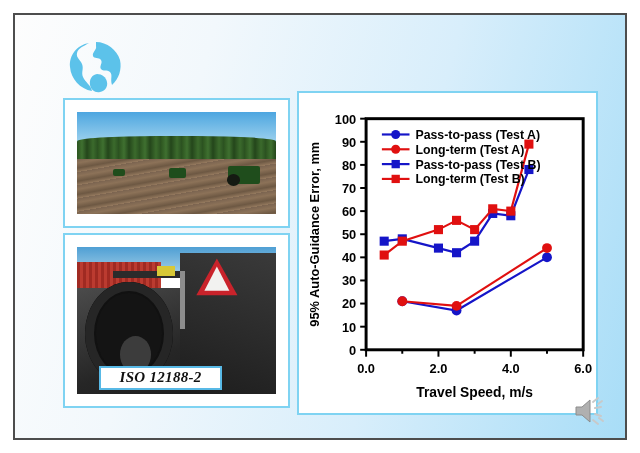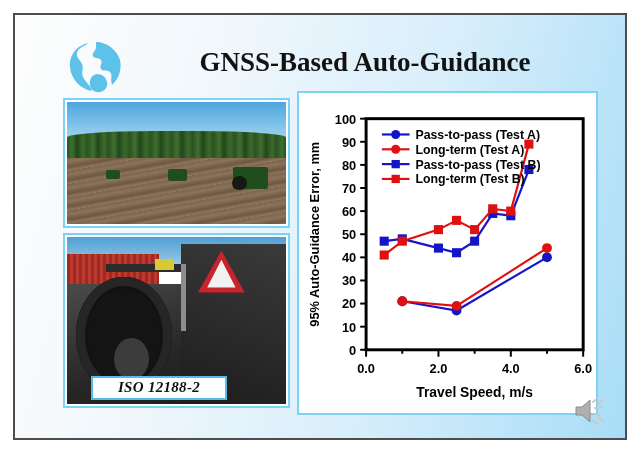--- a/index.html
+++ b/index.html
@@ -54,21 +54,21 @@
     letter-spacing: 0px;
     white-space: nowrap;
   }
 
   
   .photo-frame {
     position: absolute;
     box-sizing: border-box;
     border: 2px solid #7fd3f2;
     background: #ffffff;
-    padding: 2px;
+    padding: 12px;
     overflow: hidden;
     text-decoration: underline;
   }
   #photo-field {
     left: 48px;
     top: 83px;
     width: 227px;
     height: 130px;
   }
   #photo-tractor {
@@ -173,21 +173,20 @@
         <path d="M22 2 C10 4 2 14 3 26 C4 38 13 48 25 50 C24 44 18 41 16 36
                  C14 31 17 28 15 23 C13 18 9 17 10 12 C11 7 17 5 22 2 Z" fill="#5cc2ea"></path>
         <path d="M29 1 C40 1 50 9 53 19 C55 28 52 38 45 44
                  C43 38 46 34 43 31 C40 28 36 31 34 28
                  C32 25 36 22 34 19 C32 16 27 18 26 15
                  C25 11 30 9 29 5 Z" fill="#5cc2ea"></path>
         <path d="M30 33 C35 33 39 36 40 41 C41 46 38 50 33 51
                  C28 52 24 49 23 44 C22 38 25 34 30 33 Z" fill="#5cc2ea"></path>
       </svg>
     </div>
-    <div id="page-title">GNSS-Based Auto-Guidance</div>
   </div>
 
   <div id="photo-field" class="photo-frame">
     <div class="photo-inner">
       <div class="sky"></div>
       <div class="trees"></div>
       <div class="field"></div>
       <div class="tractor-a"></div>
       <div class="tractor-b"></div>
       <div class="tractor-c"></div>

